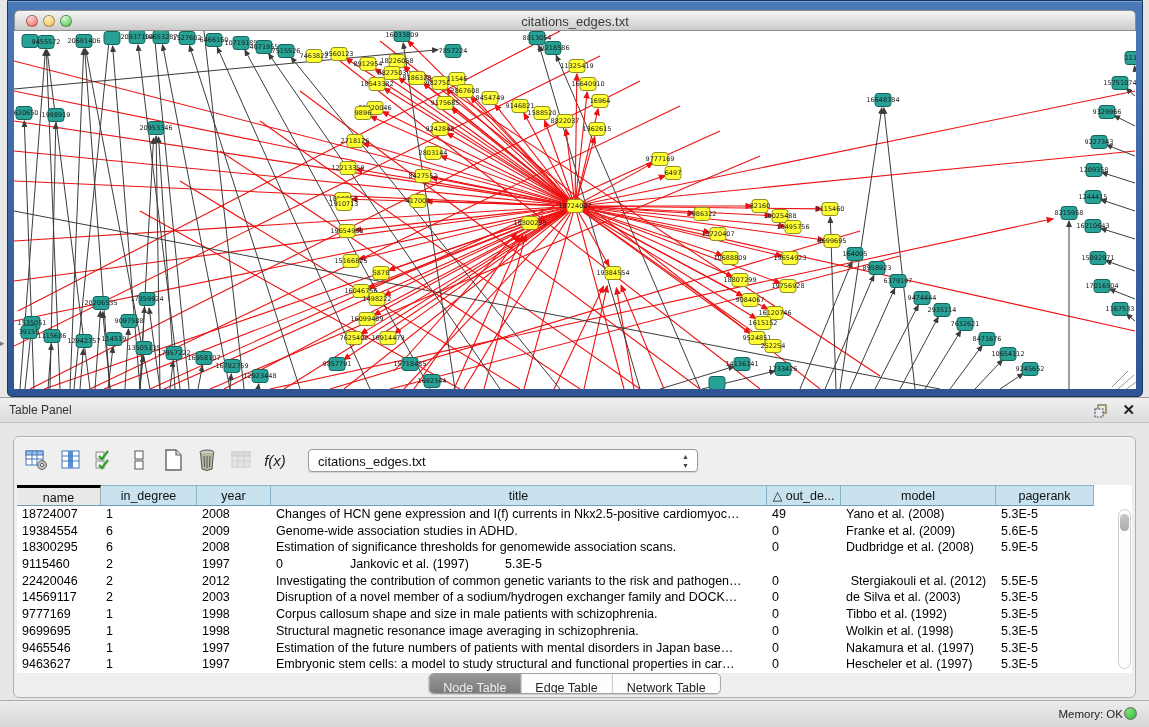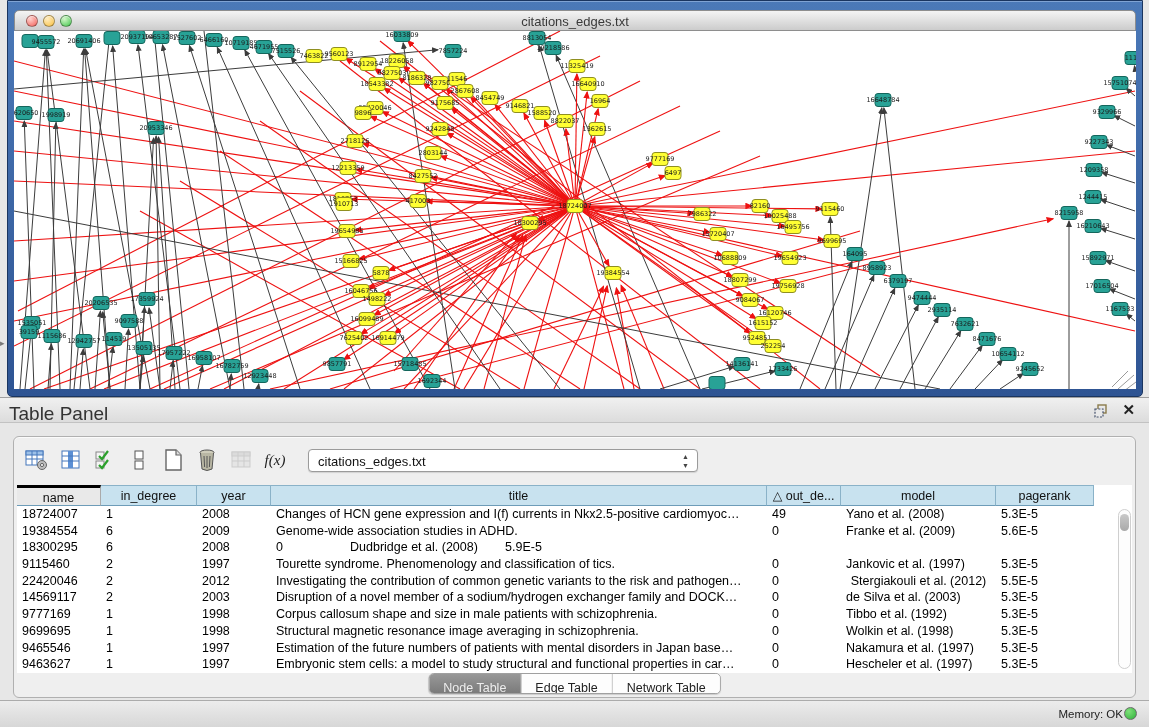--- a/index.html
+++ b/index.html
@@ -20,33 +20,33 @@
   .canvas { position:absolute; left:6px; top:30px; width:1122px; height:358px;
     background:#ffffff; overflow:hidden; }
   .canvas svg { display:block; }
   .collapse-arrow { position:absolute; left:0px; top:338px; font-size:9px; color:#777; }
 
   
   .table-panel { position:absolute; left:0; top:397px; width:1149px; height:303px; background:#e7e7e7; }
   .tp-header { position:absolute; left:0; top:0; width:100%; height:26px;
     background:linear-gradient(#f0f0f0,#dcdcdc); border-top:1px solid #9f9f9f;
     border-bottom:1px solid #c2c2c2; }
-  .tp-title { position:absolute; left:9px; top:5px; font-size:19px; color:#333; }
+  .tp-title { position:absolute; left:9px; top:5px; font-size:12px; color:#333; }
   .tp-float { position:absolute; right:40px; top:6px; width:15px; height:14px; cursor:pointer; }
   .tp-close { position:absolute; right:14px; top:3px; font-size:15px; font-weight:bold; color:#222; cursor:pointer; }
 
   .tp-container { position:absolute; left:13px; top:39px; width:1123px; height:262px;
     background:#efefef; border:1px solid #b0b0b0; border-radius:6px;
     box-shadow:inset 0 1px 0 #fbfbfb; }
 
   .toolbar { position:absolute; left:10px; top:6px; height:34px; display:flex; align-items:center; }
   .tool-icon { width:26px; height:26px; margin-right:8px; display:flex;
     align-items:center; justify-content:center; cursor:pointer; }
   .tool-icon.disabled { opacity:.4; cursor:default; }
-  .fx-label { font-family:Liberation Serif, serif; font-style:italic; font-size:15px; color:#222; }
+  .fx-label { font-family:Liberation Sans, sans-serif; font-style:italic; font-size:15px; color:#222; }
   .chooser { position:relative; margin-left:12px; width:390px; height:23px; background:#fff;
     border:1px solid #9b9b9b; border-radius:4px; box-shadow:0 1px 1px rgba(0,0,0,.12); cursor:pointer; }
   .chooser-text { position:absolute; left:9px; top:4px; font-size:13px; color:#111; }
   .chooser-arrows { position:absolute; right:8px; top:2px; font-size:7px; color:#444; line-height:9px; text-align:center; }
 
   
   .tbl { position:absolute; left:3px; top:48px; width:1115px; height:188px; background:#fff; }
   .tbl-head { display:flex; height:21px; }
   .hcell { height:21px; background:#c8e2ef; border-right:1px solid #8ab2c8;
     border-top:1px solid #8ab2c8; border-bottom:1px solid #6d9cb8;
@@ -851,29 +851,29 @@
             <div class="bcell" style="width: 74px;">2009</div>
             <div class="bcell" style="width: 496px;">Genome-wide association studies in ADHD.</div>
             <div class="bcell" style="width: 74px;">0</div>
             <div class="bcell" style="width: 155px;">Franke et al. (2009)</div>
             <div class="bcell" style="width: 98px;">5.6E-5</div>
           </div>
           <div class="trow">
             <div class="bcell" style="width: 84px;">18300295</div>
             <div class="bcell" style="width: 96px;">6</div>
             <div class="bcell" style="width: 74px;">2008</div>
+            <div class="bcell" style="width: 496px;">Estimation of significance thresholds for genomewide association scans.</div>
             <div class="bcell" style="width: 74px;">0</div>
             <div class="bcell" style="width: 155px;">Dudbridge et al. (2008)</div>
             <div class="bcell" style="width: 98px;">5.9E-5</div>
           </div>
           <div class="trow">
             <div class="bcell" style="width: 84px;">9115460</div>
             <div class="bcell" style="width: 96px;">2</div>
             <div class="bcell" style="width: 74px;">1997</div>
-            <div class="bcell" style="width: 496px;">Tourette syndrome. Phenomenology and classification of tics.</div>
             <div class="bcell" style="width: 74px;">0</div>
             <div class="bcell" style="width: 155px;">Jankovic et al. (1997)</div>
             <div class="bcell" style="width: 98px;">5.3E-5</div>
           </div>
           <div class="trow">
             <div class="bcell" style="width: 84px;">22420046</div>
             <div class="bcell" style="width: 96px;">2</div>
             <div class="bcell" style="width: 74px;">2012</div>
             <div class="bcell" style="width: 496px;">Investigating the contribution of common genetic variants to the risk and pathogen…</div>
             <div class="bcell" style="width: 74px;">0</div>

